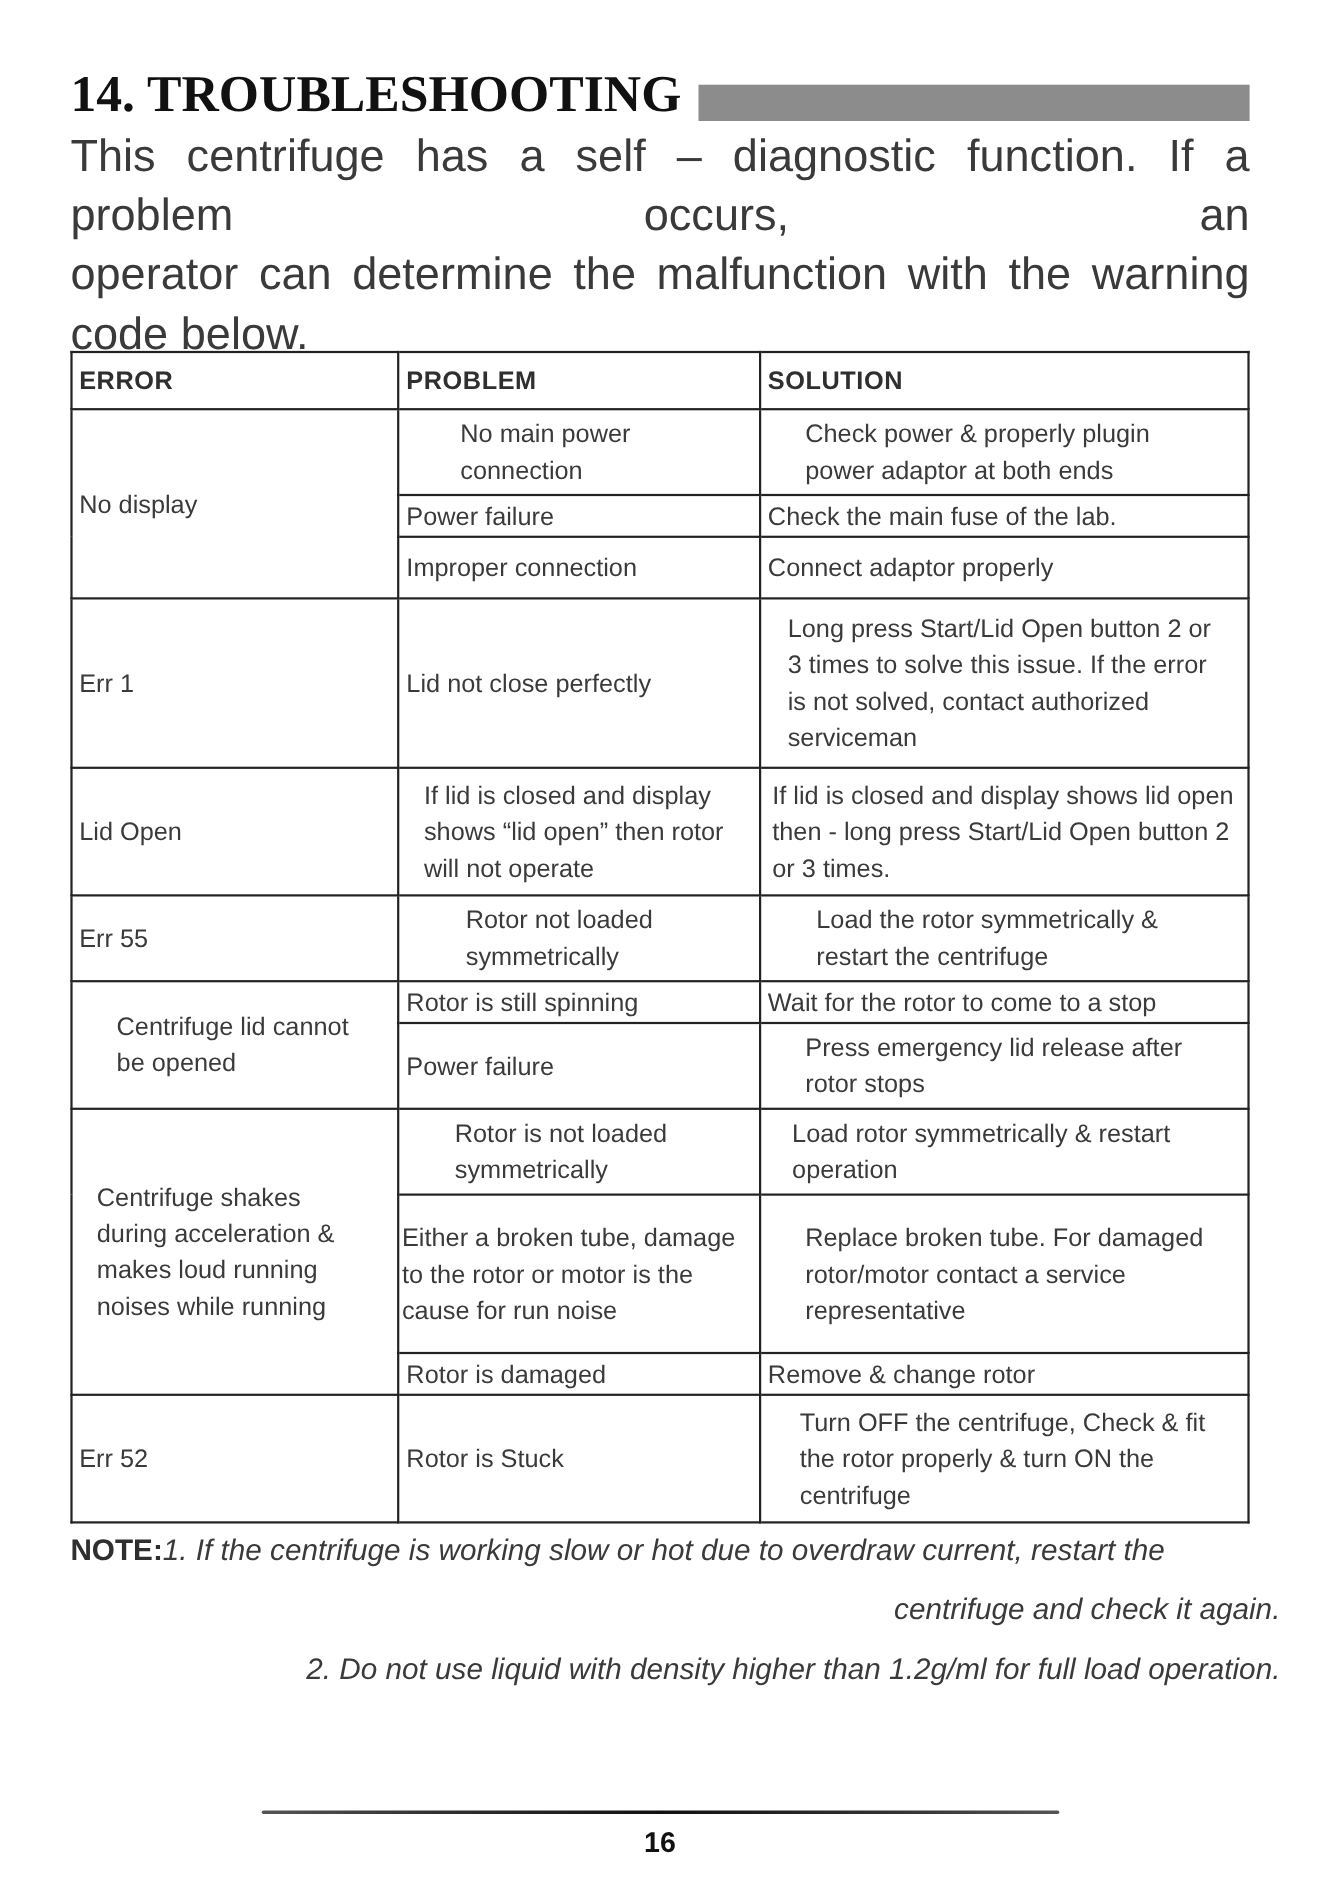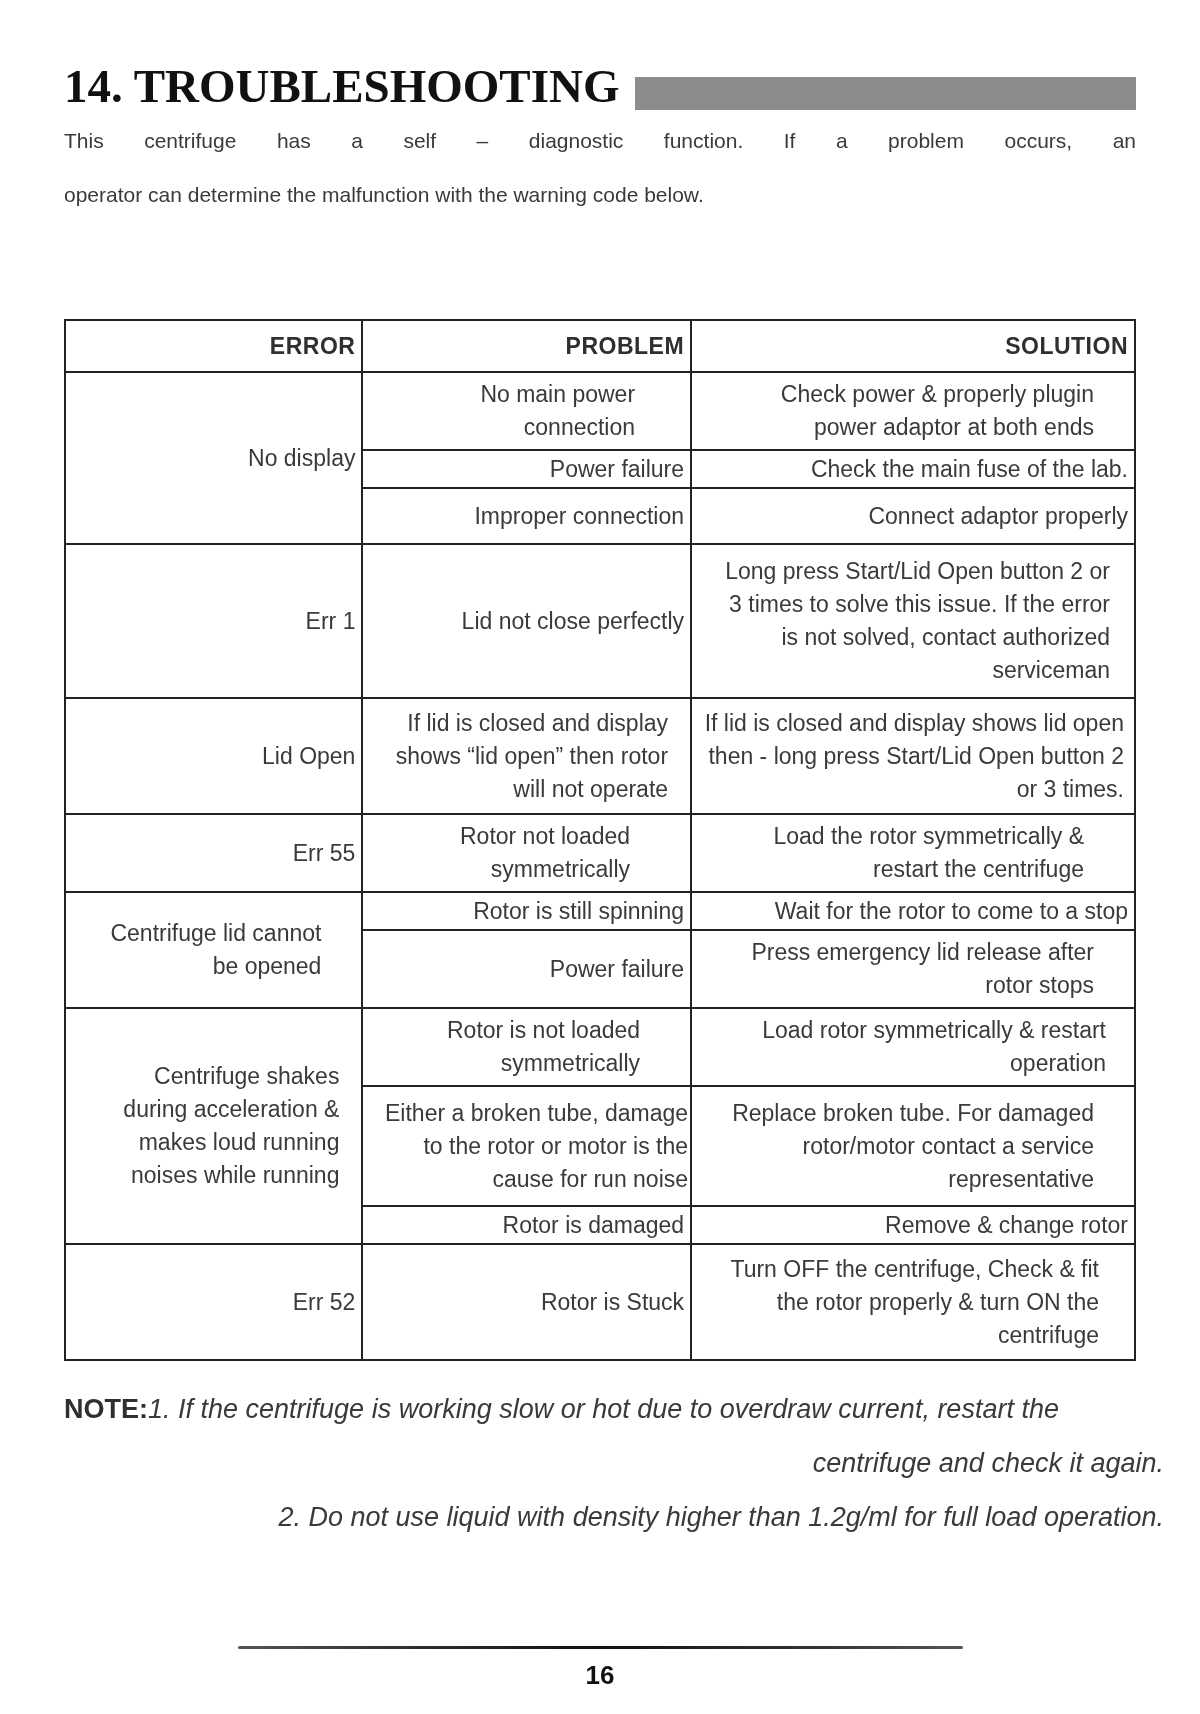--- a/index.html
+++ b/index.html
@@ -1,25 +1,25 @@
 <!DOCTYPE html>
 <html><head>
 <meta charset="utf-8">
 <style>
   html, body { margin: 0; padding: 0; background: #ffffff; }
   body { width: 1200px; height: 1714px; position: relative; overflow: hidden; color: #3a3a3a; font-family: "Liberation Sans", sans-serif; }
   .heading-row { position: absolute; left: 64px; top: 58px; width: 1072px; height: 52px; display: flex; align-items: flex-end; }
   .heading { font-family: "Liberation Serif", serif; font-weight: bold; font-size: 47px; color: #111; letter-spacing: 0px; white-space: nowrap; line-height: 1; }
   .heading-bar { flex: 1; height: 33px; background: #8c8c8c; margin-left: 16px; margin-top: 2px; }
-  .intro { position: absolute; left: 64px; top: 114px; width: 1072px; font-size: 21px; line-height: 54px; color: #3a3a3a; text-align: justify; }
+  .intro { position: absolute; left: 64px; top: 114px; width: 1072px; font-size: 41px; line-height: 54px; color: #3a3a3a; text-align: justify; }
   .intro span.line { display: block; text-align-last: justify; }
   .intro span.line.last { text-align-last: left; }
 
   table.ts { position: absolute; left: 64px; top: 319px; width: 1072px; border-collapse: collapse; font-size: 23px; color: #3a3a3a; }
-  table.ts td, table.ts th { border: 2px solid #222; text-align: right; vertical-align: middle; padding: 0 6px; line-height: 33px; }
+  table.ts td, table.ts th { border: 2px solid #222; text-align: left; vertical-align: middle; padding: 0 6px; line-height: 33px; }
   table.ts th { font-weight: bold; font-size: 23px; height: 50px; color: #2f2f2f; letter-spacing: 0.5px; }
   col.c1 { width: 298px; } col.c2 { width: 329px; } col.c3 { width: 445px; }
 
   .note { position: absolute; left: 64px; top: 1382px; width: 1100px; font-size: 27px; color: #3a3a3a; }
   .note .line { height: 54px; line-height: 54px; white-space: nowrap; }
   .note .label { font-weight: bold; font-style: normal; color: #2f2f2f; }
   .note .it { font-style: italic; text-align: right; }
   .note .indent1 { padding-left: 93px; }
   .note .indent2 { padding-left: 88px; }
 
@@ -95,21 +95,21 @@
     <tr style="height:78px">
       <td>Power failure</td>
       <td style="padding:0 40px">Press emergency lid release after rotor stops</td>
     </tr>
 
     <tr style="height:78px">
       <td rowspan="3" style="padding:0 22px">Centrifuge shakes during acceleration &amp; makes loud running noises while running</td>
       <td style="padding:0 50px">Rotor is not loaded symmetrically</td>
       <td style="padding:0 28px">Load rotor symmetrically &amp; restart operation</td>
     </tr>
-    <tr style="height:120px">
+    <tr style="height:144px">
       <td style="padding:0 2px">Either a broken tube, damage to the rotor or motor is the cause for run noise</td>
       <td style="padding:0 40px">Replace broken tube. For damaged rotor/motor contact a service representative</td>
     </tr>
     <tr style="height:38px">
       <td>Rotor is damaged</td>
       <td>Remove &amp; change rotor</td>
     </tr>
 
     <tr style="height:116px">
       <td>Err 52</td>

